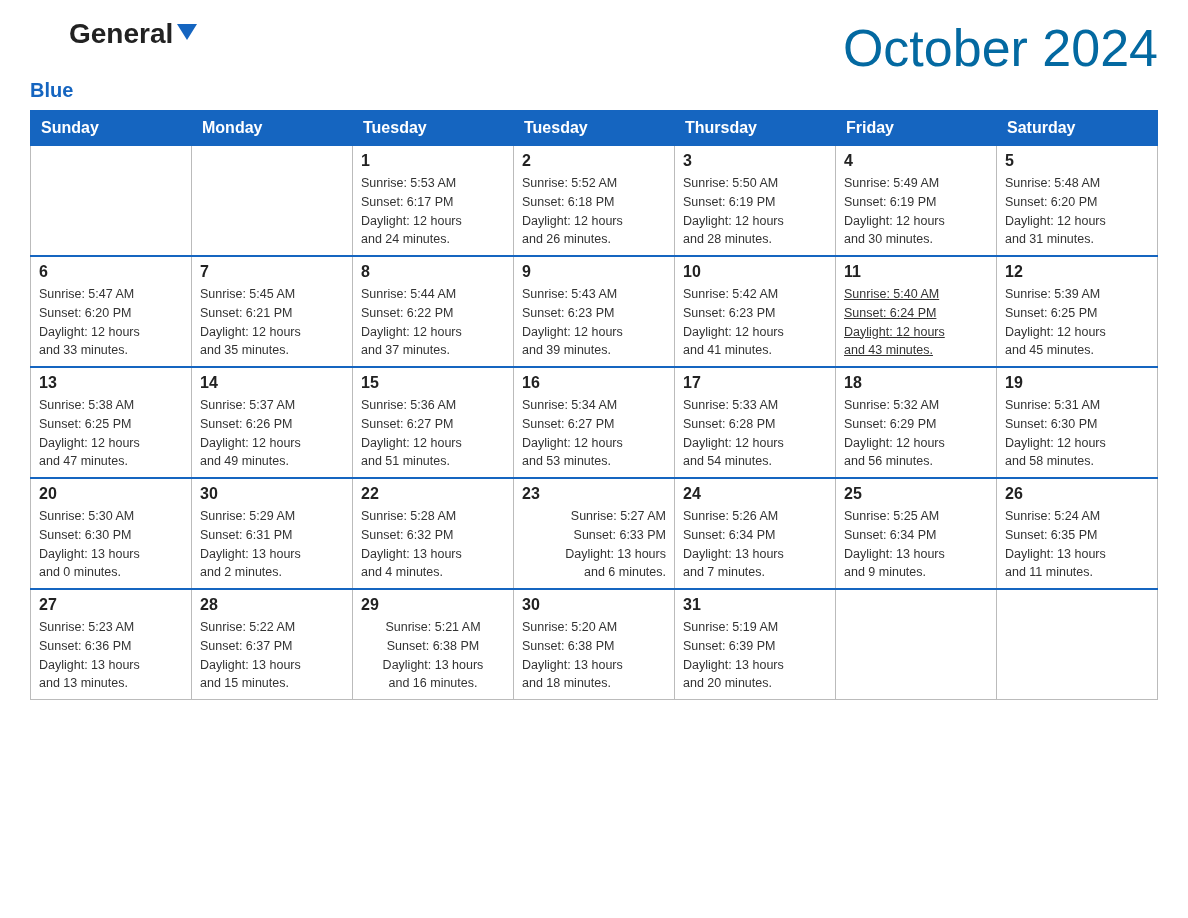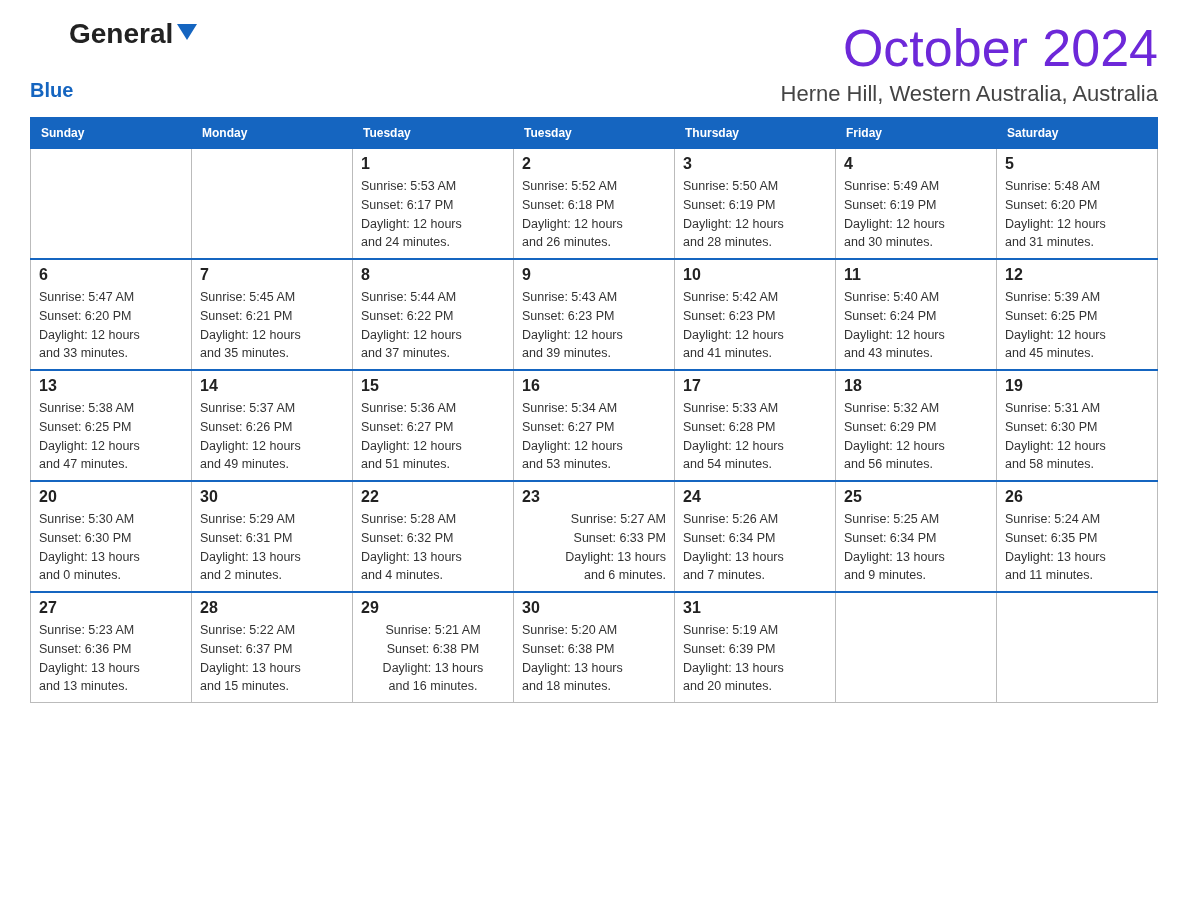--- a/index.html
+++ b/index.html
@@ -47,37 +47,37 @@
       vertical-align: middle;
       position: relative;
       top: -2px;
     }
     .title-block {
       text-align: right;
     }
     .month-title {
       font-size: 52px;
       font-weight: normal;
-      color: #6d28d9;
+      color: #0369a1;
       line-height: 1.1;
     }
     .location-title {
       font-size: 22px;
       color: #444;
       margin-top: 4px;
     }
     .calendar {
       width: 100%;
       border-collapse: collapse;
       margin-top: 10px;
     }
     .calendar th {
       background-color: #1565c0;
       color: #fff;
-      font-size: 12px;
+      font-size: 16px;
       font-weight: bold;
       padding: 8px 10px;
       text-align: left;
       border: 1px solid #1565c0;
     }
     .calendar td {
       border: 1px solid #bbb;
       vertical-align: top;
       padding: 6px 8px;
       width: calc(100% / 7);
@@ -108,21 +108,20 @@
 <div class="header">
   <div class="logo">
     <div style="display:flex; align-items:center;">
       <span class="logo-general">General</span>
       <span class="logo-triangle"></span>
     </div>
     <span class="logo-blue">Blue</span>
   </div>
   <div class="title-block">
     <div class="month-title">October 2024</div>
-    <div class="location-title">Herne Hill, Western Australia, Australia</div>
   </div>
 </div>
 
 <table class="calendar">
   <thead>
     <tr>
       <th>Sunday</th>
       <th>Monday</th>
       <th>Tuesday</th>
       <th>Tuesday</th>
@@ -202,21 +201,21 @@
         </td>
         <td>
           <div class="day-num">10</div>
           <div class="day-info" style="white-space: pre-line;">Sunrise: 5:42 AM
 Sunset: 6:23 PM
 Daylight: 12 hours
 and 41 minutes.</div>
         </td>
         <td>
           <div class="day-num">11</div>
-          <div class="day-info" style="white-space: pre-line;">Sunrise: 5:40 AM
+          <div class="day-info" style="white-space: pre-line; text-decoration: underline;">Sunrise: 5:40 AM
 Sunset: 6:24 PM
 Daylight: 12 hours
 and 43 minutes.</div>
         </td>
         <td>
           <div class="day-num">12</div>
           <div class="day-info" style="white-space: pre-line;">Sunrise: 5:39 AM
 Sunset: 6:25 PM
 Daylight: 12 hours
 and 45 minutes.</div>

